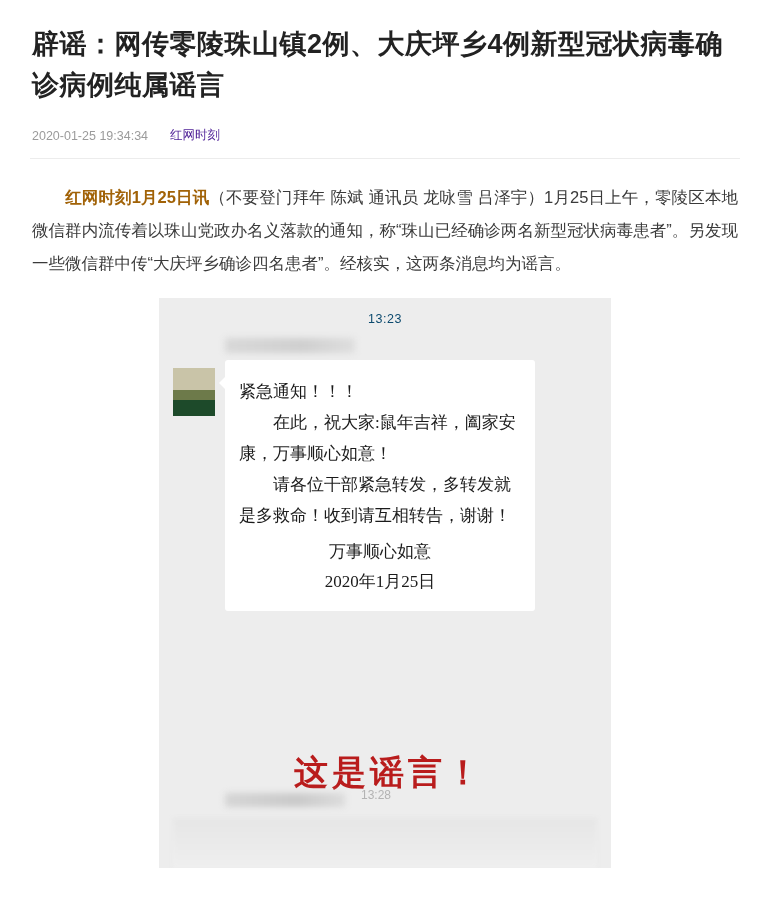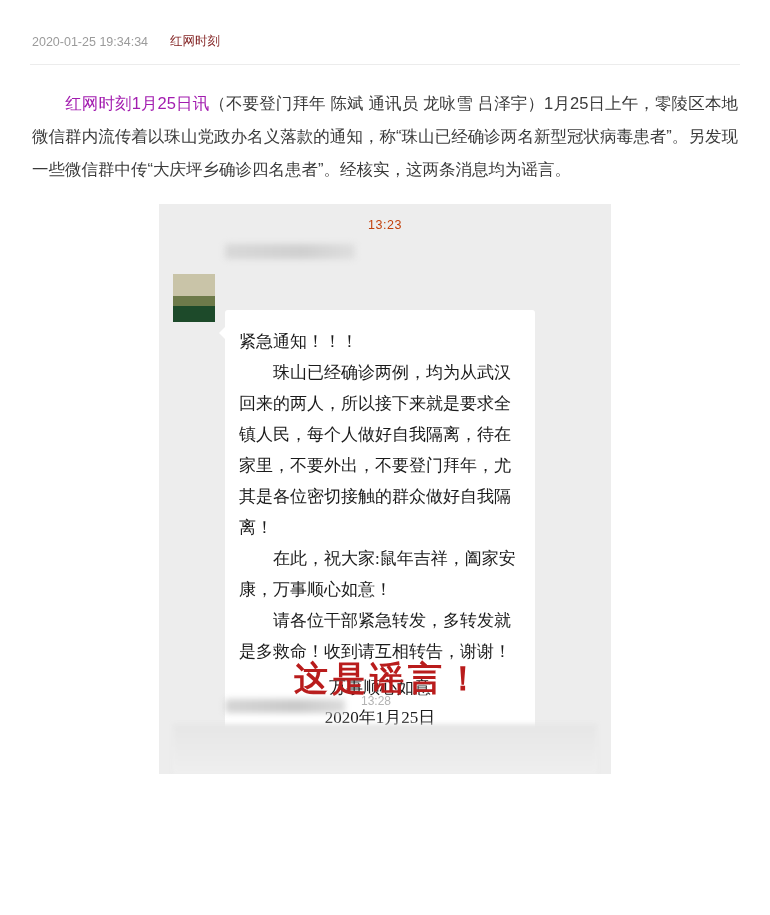--- a/index.html
+++ b/index.html
@@ -25,70 +25,70 @@
   .article-title {
     font-size: 27px;
     line-height: 41px;
     font-weight: bold;
     color: #222222;
     letter-spacing: 0.5px;
     margin: 24px 0 0 0;
     padding: 0 2px;
   }
   .meta-row {
-    margin-top: 33px;
+    margin-top: 21px;
     font-size: 12.5px;
     color: #9b9b9b;
     display: flex;
     align-items: center;
     gap: 22px;
     padding-left: 2px;
   }
   .meta-source {
-    color: #7f1d1d;
+    color: #4c1d95;
   }
   .divider {
     margin-top: 14px;
     height: 1px;
     background: #ececec;
     width: 100%;
   }
   .body-text {
     margin-top: 22px;
     font-size: 16.5px;
     line-height: 33px;
     color: #3a3a3a;
     text-align: justify;
     padding: 0 2px;
   }
   .para-indent {
     display: inline-block;
     width: 33px;
   }
   .lead-bold {
-    font-weight: normal;
-    color: #a21caf;
+    font-weight: bold;
+    color: #a16207;
   }
   
   .shot-wrap {
     margin-top: 18px;
     display: flex;
     justify-content: center;
   }
   .shot {
     width: 452px;
     height: 570px;
     background: #ededed;
     position: relative;
     overflow: hidden;
   }
   .shot-time {
     text-align: center;
     font-size: 12.5px;
-    color: #c2410c;
+    color: #0c4a6e;
     padding-top: 14px;
     letter-spacing: 0.5px;
   }
   .blur-top {
     position: absolute;
     left: 66px;
     top: 40px;
     width: 130px;
     height: 15px;
     background: linear-gradient(90deg, #d8d8d8, #cfcfcf 60%, #dedede);
@@ -128,21 +128,20 @@
     width: 310px;
     background: #ffffff;
     border-radius: 3px;
     padding: 16px 14px 14px 14px;
     box-sizing: border-box;
     position: relative;
     font-size: 17px;
     line-height: 31px;
     color: #1b1b1b;
     font-family: "Liberation Serif", serif;
-    margin-top: 44px;
   }
   .bubble:before {
     content: "";
     position: absolute;
     left: -6px;
     top: 16px;
     width: 0; height: 0;
     border-top: 7px solid transparent;
     border-bottom: 7px solid transparent;
     border-right: 7px solid #ffffff;
@@ -193,20 +192,21 @@
     top: 490px;
     font-size: 12px;
     color: #b3b3b3;
   }
 </style>
 </head>
 <body>
 
 <div class="page">
 
+  <h1 class="article-title">辟谣：网传零陵珠山镇2例、大庆坪乡4例新型冠状病毒确诊病例纯属谣言</h1>
 
   <div class="meta-row">
     <span>2020-01-25 19:34:34</span>
     <span class="meta-source">红网时刻</span>
   </div>
 
   <div class="divider"></div>
 
   <div class="body-text">
     <span class="para-indent"></span><span class="lead-bold">红网时刻1月25日讯</span><span>（不要登门拜年 陈斌 通讯员 龙咏雪 吕泽宇）</span><span>1月25日上午，零陵区本地微信群内流传着以珠山党政办名义落款的通知，称“珠山已经确诊两名新型冠状病毒患者”。另发现一些微信群中传“大庆坪乡确诊四名患者”。经核实，这两条消息均为谣言。</span>
@@ -219,21 +219,20 @@
       <div class="blur-top"></div>
 
       <div class="chat-row">
         <div class="avatar">
           <div class="a1"></div>
             <div class="a2"></div>
             <div class="a3"></div>
         </div>
         <div class="bubble">
           <p>紧急通知！！！</p>
-          <p><span class="b-indent"></span><span>珠山已经确诊两例，均为从武汉回来的两人，所以接下来就是要求全镇人民，每个人做好自我隔离，待在家里，不要外出，不要登门拜年，尤其是各位密切接触的群众做好自我隔离！</span></p>
           <p><span class="b-indent"></span><span>在此，祝大家:鼠年吉祥，阖家安康，万事顺心如意！</span></p>
           <p><span class="b-indent"></span><span>请各位干部紧急转发，多转发就是多救命！收到请互相转告，谢谢！</span></p>
           <div class="sign">
             <div>万事顺心如意</div>
             <div>2020年1月25日</div>
           </div>
         </div>
       </div>
 
       <div class="shot-fadetime">13:28</div>

